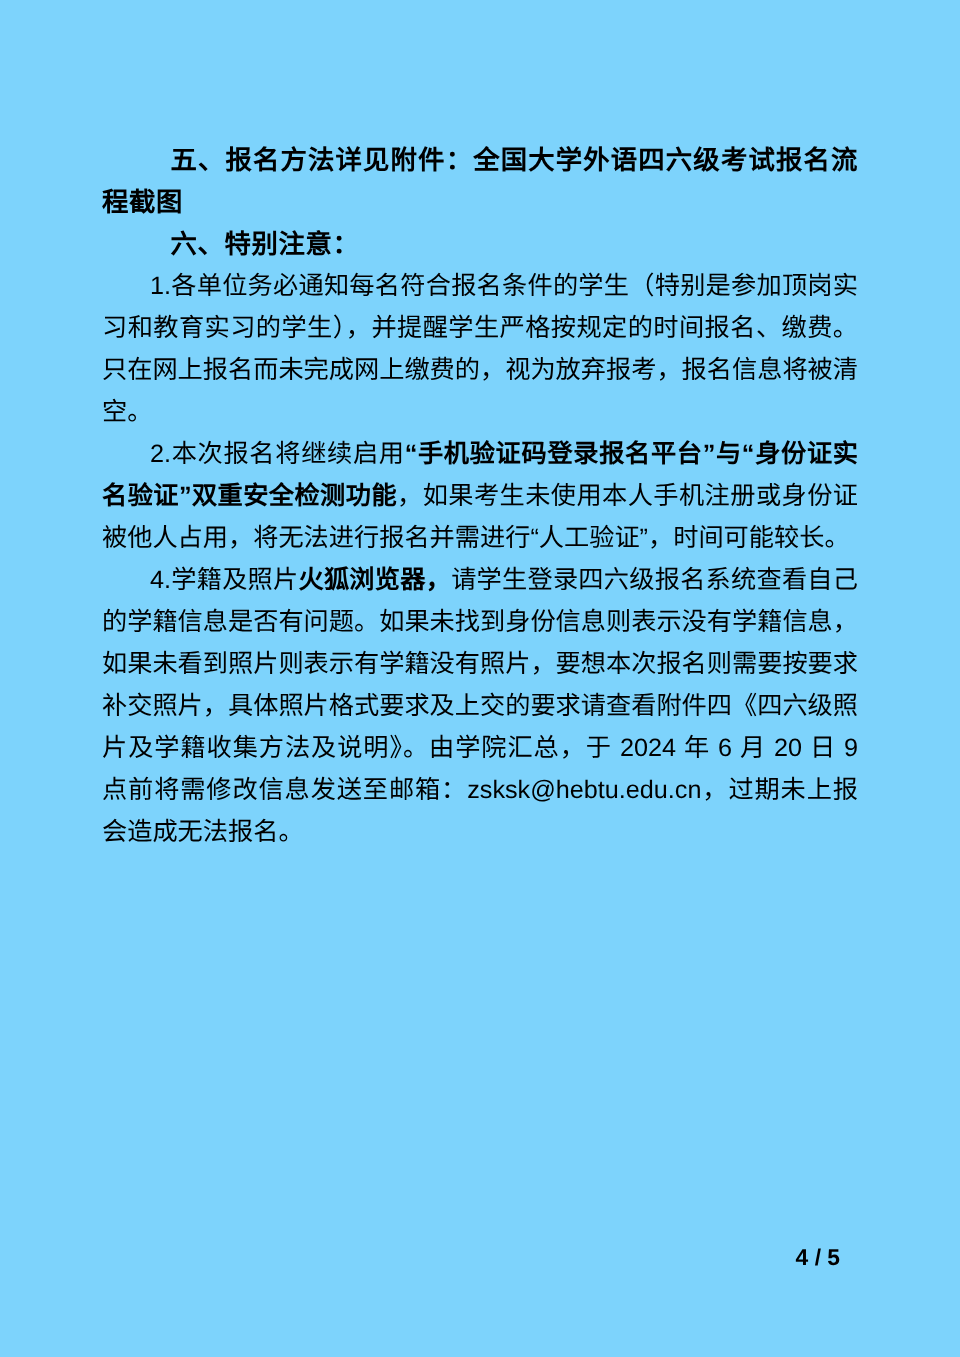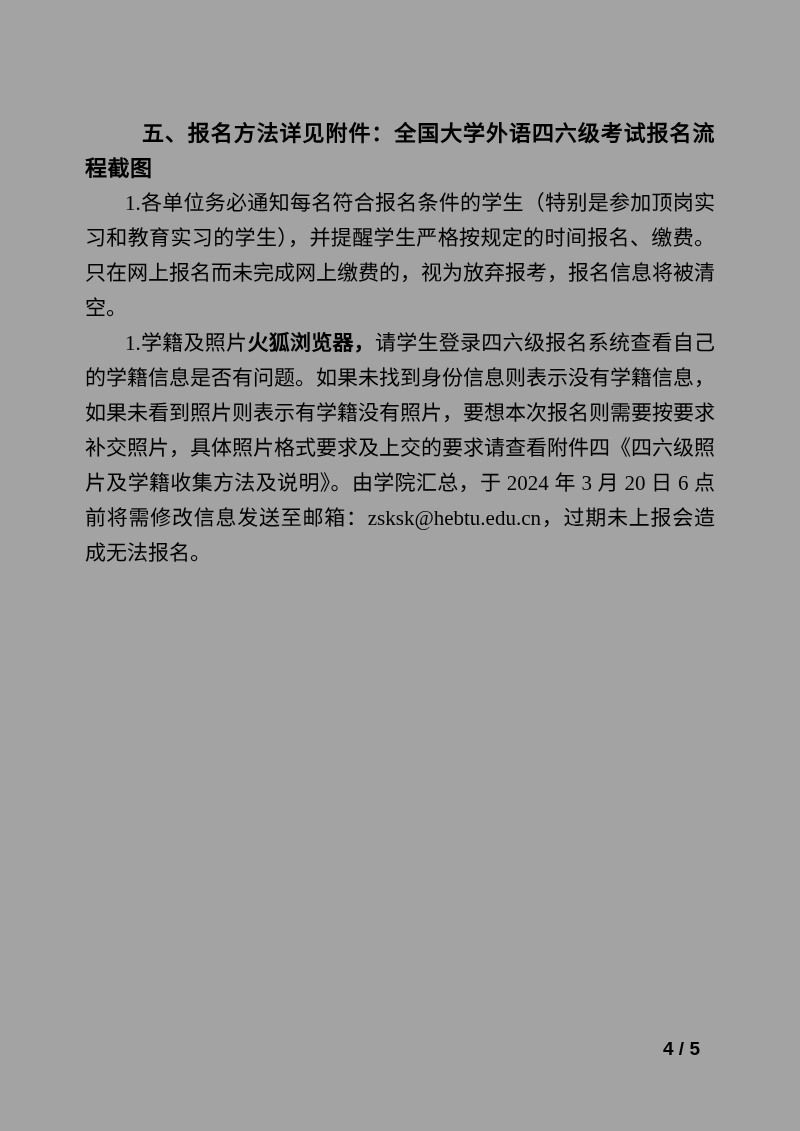--- a/index.html
+++ b/index.html
@@ -13,21 +13,21 @@
     color: #000000;
     position: relative;
     overflow: hidden;
   }
   .doc-page {
     position: absolute;
     left: 0;
     top: 0;
     width: 800px;
     height: 1131px;
-    background: #a3a3a3;
+    background: #7dd3fc;
   }
   .doc-body {
     position: absolute;
     left: 85px;
     top: 116px;
     width: 630px;
   }
   .para {
     margin: 0;
     padding: 0;
@@ -36,21 +36,21 @@
   }
   .para.heading {
     font-family: "Liberation Sans", "DejaVu Sans", sans-serif;
     font-weight: bold;
     font-size: 22px;
     line-height: 35px;
     text-indent: 57px;
     letter-spacing: 0.5px;
   }
   .para.body {
-    font-family: Liberation Serif, serif;
+    font-family: Liberation Sans, sans-serif;
     font-size: 21px;
     line-height: 35px;
     text-indent: 40px;
   }
   .run { font-weight: normal; }
   .run.bold-run { font-weight: bold; }
   .page-number {
     position: absolute;
     top: 1038px;
     right: 100px;
@@ -61,24 +61,26 @@
   }
 </style>
 </head>
 <body>
 
 <div class="doc-page">
 
   <div class="doc-body">
     <p class="para heading"><span class="run bold-run">五、报名方法详见附件：全国大学外语四六级考试报名流程截图</span></p>
 
+    <p class="para heading"><span class="run bold-run">六、特别注意：</span></p>
 
     <p class="para body"><span class="run">1.各单位务必通知每名符合报名条件的学生（特别是参加顶岗实习和教育实习的学生），并提醒学生严格按规定的时间报名、缴费。只在网上报名而未完成网上缴费的，视为放弃报考，报名信息将被清空。</span></p>
 
+    <p class="para body"><span class="run">2.本次报名将继续启用</span><span class="run bold-run">“手机验证码登录报名平台”与“身份证实名验证”双重安全检测功能</span><span class="run">，如果考生未使用本人手机注册或身份证被他人占用，将无法进行报名并需进行“人工验证”，时间可能较长。</span></p>
 
 
-    <p class="para body"><span class="run">1.学籍及照片</span><span class="run bold-run">火狐浏览器，</span><span class="run">请学生登录四六级报名系统查看自己的学籍信息是否有问题。如果未找到身份信息则表示没有学籍信息，如果未看到照片则表示有学籍没有照片，要想本次报名则需要按要求补交照片，具体照片格式要求及上交的要求请查看附件四《四六级照片及学籍收集方法及说明》。由学院汇总，于 2024 年 3 月 20 日 6 点前将需修改信息发送至邮箱：zsksk@hebtu.edu.cn，过期未上报会造成无法报名。</span></p>
+    <p class="para body"><span class="run">4.学籍及照片</span><span class="run bold-run">火狐浏览器，</span><span class="run">请学生登录四六级报名系统查看自己的学籍信息是否有问题。如果未找到身份信息则表示没有学籍信息，如果未看到照片则表示有学籍没有照片，要想本次报名则需要按要求补交照片，具体照片格式要求及上交的要求请查看附件四《四六级照片及学籍收集方法及说明》。由学院汇总，于 2024 年 6 月 20 日 9 点前将需修改信息发送至邮箱：zsksk@hebtu.edu.cn，过期未上报会造成无法报名。</span></p>
 
   </div>
 
   <div class="page-number">4 / 5</div>
 
 </div>
 
 </body></html>

